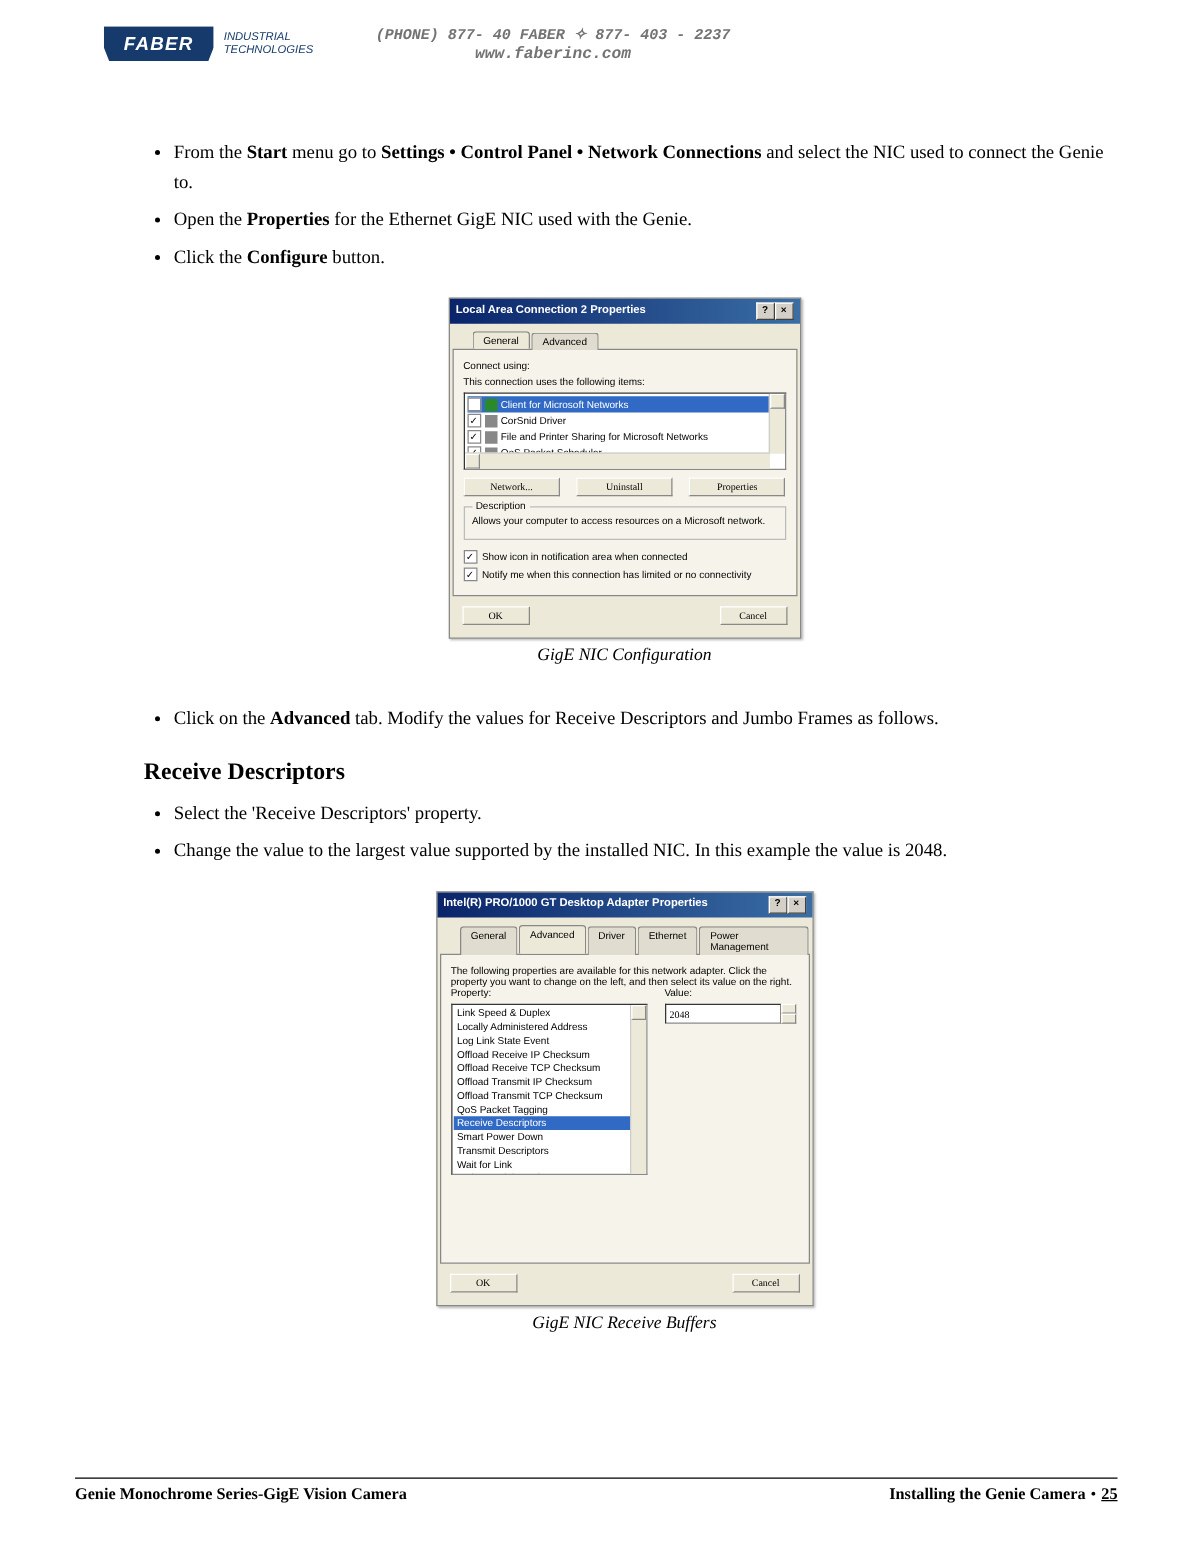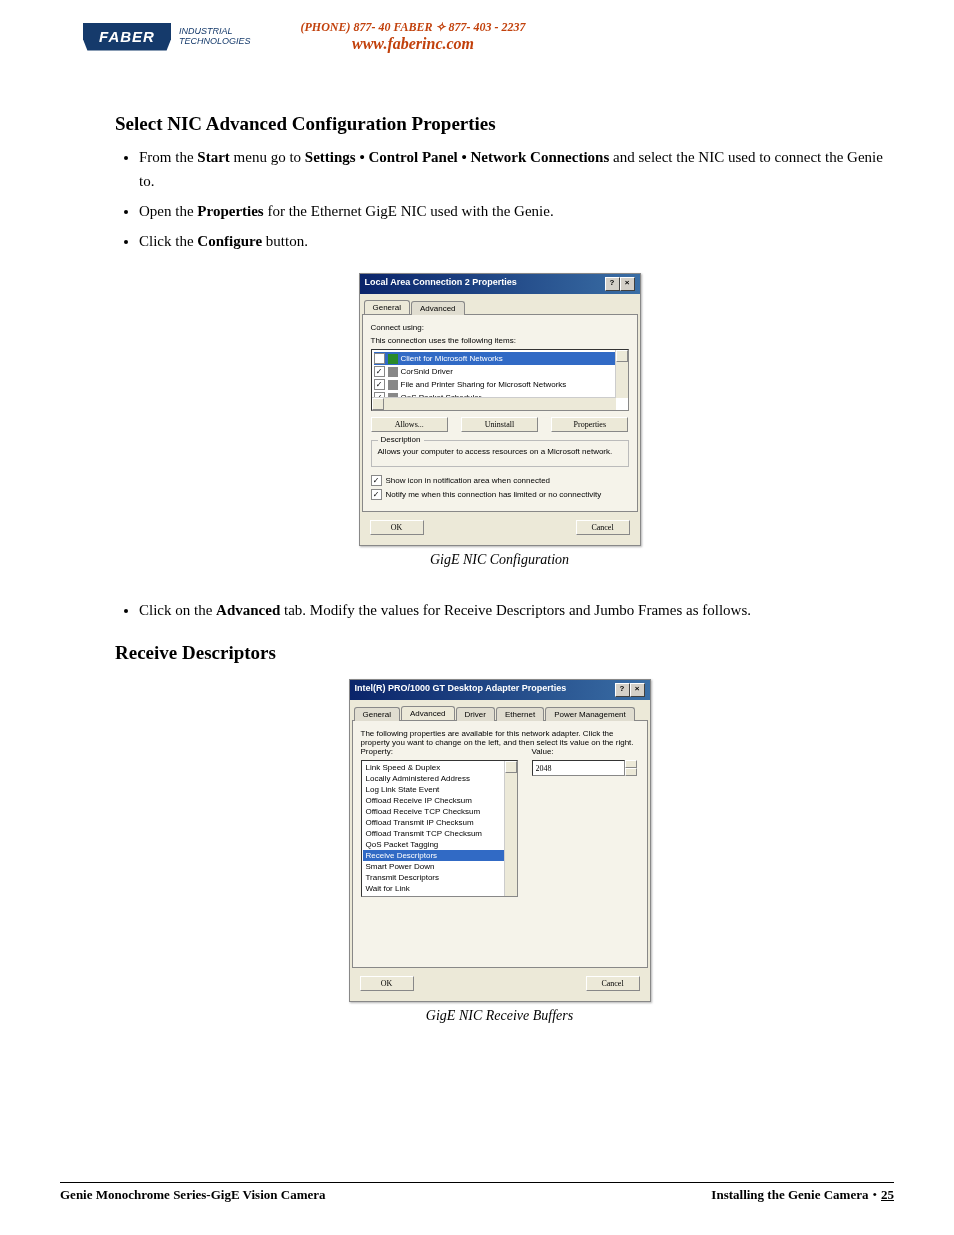--- a/index.html
+++ b/index.html
@@ -45,29 +45,29 @@
   clip-path: polygon(0 0, 100% 0, 100% 60%, 95% 100%, 5% 100%, 0 60%);
 }
 .logo-text {
   font-family: Arial, sans-serif;
   font-size: 9px;
   line-height: 1.1;
   color: #153a6b;
   font-style: italic;
 }
 .header-contact {
-  font-family: Liberation Serif, serif;
-  color: #c2410c;
+  font-family: Liberation Mono, monospace;
+  color: #737373;
   font-size: 12px;
   text-align: center;
   font-weight: bold;
   font-style: italic;
 }
 .header-contact .url {
-  font-size: 16px;
+  font-size: 13px;
 }
 .content {
   padding-left: 55px;
   padding-right: 10px;
 }
 h2 {
   font-family: Georgia, serif;
   font-weight: bold;
   font-size: 19px;
   margin: 0 0 10px 0;
@@ -122,21 +122,21 @@
   text-align: center;
   color: #000;
   font-weight: bold;
 }
 .dialog-body {
   padding: 2px;
 }
 .tabs {
   display: flex;
   margin-top: 4px;
-  margin-left: 2px;
+  margin-left: 16px;
 }
 .tab {
   padding: 2px 8px;
   background: #ece9d8;
   border: 1px solid #888;
   border-bottom: none;
   border-radius: 3px 3px 0 0;
   font-size: 8px;
   margin-right: 1px;
 }
@@ -392,21 +392,20 @@
       </div>
     </div>
     <div class="header-contact">
       <div>(PHONE) 877- 40 FABER  ✧  877- 403 - 2237</div>
       <div class="url">www.faberinc.com</div>
     </div>
   </div>
 
   <div class="content">
 
-    <h2>Select NIC Advanced Configuration Properties</h2>
 
     <ul class="body-list">
       <li>
         <span>From the </span><b>Start</b><span> menu go to </span><b>Settings • Control Panel • Network Connections</b><span> and select the NIC used to connect the Genie to.</span>
       </li>
       <li>
         <span>Open the </span><b>Properties</b><span> for the Ethernet GigE NIC used with the Genie.</span>
       </li>
       <li>
         <span>Click the </span><b>Configure</b><span> button.</span>
@@ -454,21 +453,21 @@
                   </div>
               </div>
               <div class="scroll-v">
                   <div class="scroll-btn"></div>
                 </div>
               <div class="scroll-h">
                   <div class="scroll-btn"></div>
                 </div>
             </div>
             <div class="btn-row3">
-              <button class="btn">Allows...</button>
+              <button class="btn">Network...</button>
               <button class="btn">Uninstall</button>
               <button class="btn">Properties</button>
             </div>
             <div class="group-box">
               <div class="group-title">Description</div>
               <div>Allows your computer to access resources on a Microsoft network.</div>
             </div>
             <div class="check-row">
                 <div class="checkbox">✓</div>
                 <span>Show icon in notification area when connected</span>
@@ -487,20 +486,24 @@
       <div class="caption">GigE NIC Configuration</div>
     </div>
 
     <ul class="body-list">
       <li>
         <span>Click on the </span><b>Advanced</b><span> tab. Modify the values for Receive Descriptors and Jumbo Frames as follows.</span>
       </li>
     </ul>
 
     <h2>Receive Descriptors</h2>
+    <ul class="body-list">
+      <li>Select the 'Receive Descriptors' property.</li>
+      <li>Change the value to the largest value supported by the installed NIC. In this example the value is 2048.</li>
+    </ul>
 
     <div class="figure-wrap">
       <div class="dialog" style="width:300px">
         <div class="dialog-title">
           <span>Intel(R) PRO/1000 GT Desktop Adapter Properties</span>
           <div class="dialog-title-buttons">
             <div class="dialog-title-btn">?</div>
             <div class="dialog-title-btn">×</div>
           </div>
         </div>

